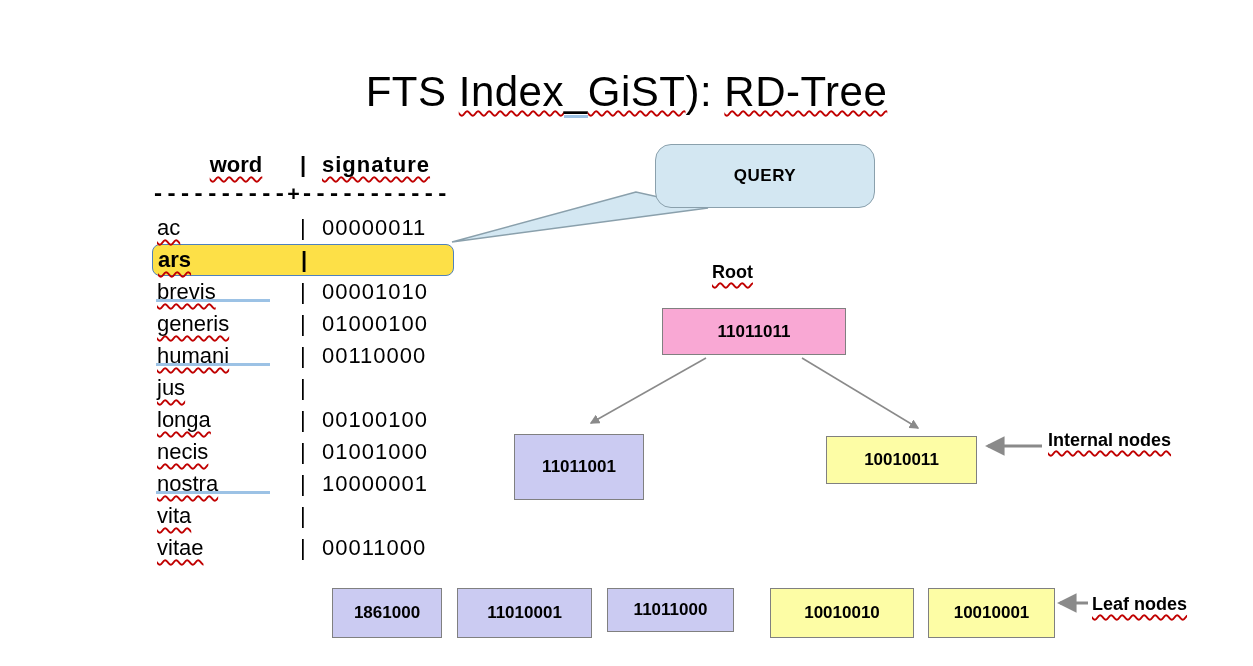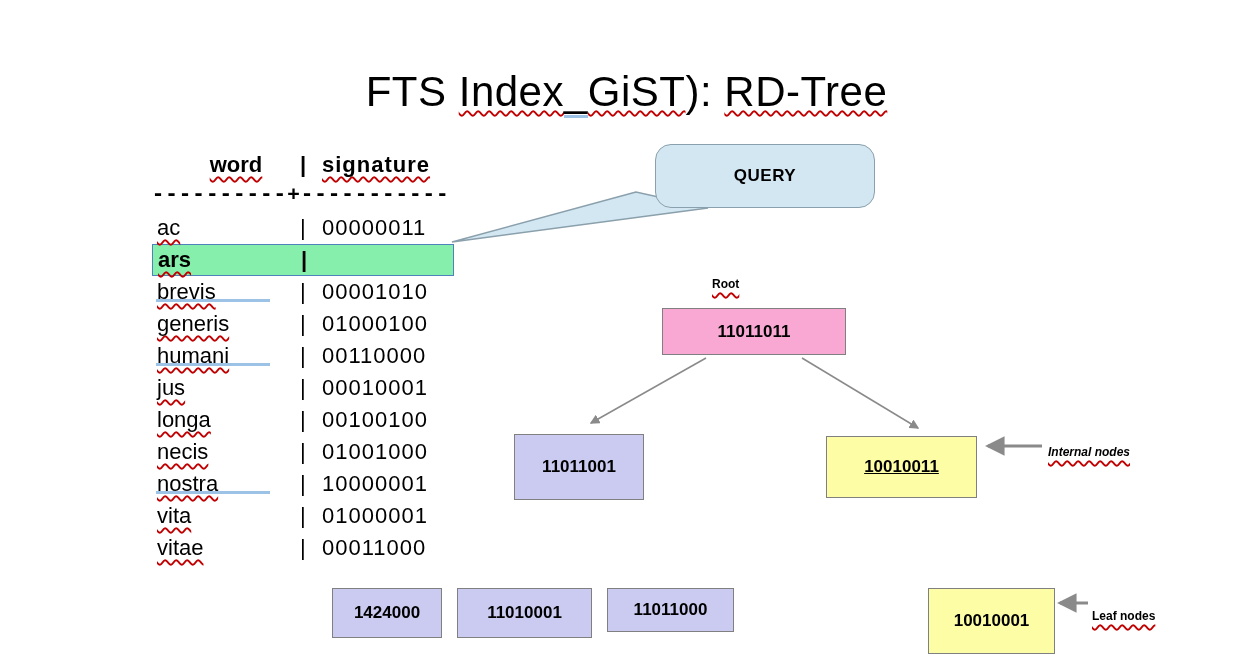--- a/index.html
+++ b/index.html
@@ -34,31 +34,31 @@
   
   .callout { left:628px; top:144px; width:220px; height:64px; border:1.5px solid #8aa0ac;
              border-radius:16px; display:flex; align-items:center; justify-content:center;
              font-weight:bold; font-size:17px; letter-spacing:0.5px;margin-left:27px; }
 
   
   .nbox { border:1px solid #808080; display:flex; align-items:center; justify-content:center;
           font-weight:bold; font-size:17px; }
   .box-root  { left:662px; top:308px; width:184px; height:47px; }
   .box-int-0 { left:514px; top:434px; width:130px; height:66px; }
-  .box-int-1 { left:826px; top:436px; width:151px; height:62px;text-decoration:underline; }
+  .box-int-1 { left:826px; top:436px; width:151px; height:48px; }
   .box-leaf-0 { left:332px; top:588px; width:110px; height:50px; }
   .box-leaf-1 { left:457px; top:588px; width:135px; height:50px; }
   .box-leaf-2 { left:607px; top:588px; width:127px; height:44px; }
   .box-leaf-3 { left:770px; top:588px; width:144px; height:50px; }
-  .box-leaf-4 { left:928px; top:588px; width:127px; height:66px; }
+  .box-leaf-4 { left:928px; top:588px; width:127px; height:50px; }
 
   
-  .lbl { font-weight:bold; font-size:12px;margin-top:15px; }
+  .lbl { font-weight:bold; font-size:18px; }
   .lbl-root { left:712px; top:262px; }
-  .lbl-internal { left:1048px; top:430px;font-style:italic; }
+  .lbl-internal { left:1048px; top:430px; }
   .lbl-leaf { left:1092px; top:594px; }
 </style>
 </head>
 <body>
 
 <div class="slide">
 
   <svg class="overlay" width="1253" height="666" viewBox="0 0 1253 666">
     <defs>
       <marker id="ah" viewBox="0 0 10 10" refX="8.5" refY="5" markerWidth="6.5" markerHeight="6.5" orient="auto-start-reverse">
@@ -80,21 +80,21 @@
       <span class="p">|</span>
       <span class="s wavy">signature</span>
     </div>
     <div class="tdivider">----------+-----------</div>
     <div class="trows">
       <div class="trow">
         <span class="w wavy">ac</span>
           <span class="p">|</span>
           <span class="s">00000011</span>
       </div>
-      <div class="trow hl" style="background: #86efac;">
+      <div class="trow hl" style="background: #fde047; border-radius: 8px;">
         <span class="w wavy">ars</span>
           <span class="p">|</span>
       </div>
       <div class="trow grammar">
         <span class="w wavy">brevis</span>
           <span class="p">|</span>
           <span class="s">00001010</span>
       </div>
       <div class="trow">
         <span class="w wavy">generis</span>
@@ -102,41 +102,39 @@
           <span class="s">01000100</span>
       </div>
       <div class="trow grammar">
         <span class="w wavy">humani</span>
           <span class="p">|</span>
           <span class="s">00110000</span>
       </div>
       <div class="trow">
         <span class="w wavy">jus</span>
           <span class="p">|</span>
-          <span class="s">00010001</span>
       </div>
       <div class="trow">
         <span class="w wavy">longa</span>
           <span class="p">|</span>
           <span class="s">00100100</span>
       </div>
       <div class="trow">
         <span class="w wavy">necis</span>
           <span class="p">|</span>
           <span class="s">01001000</span>
       </div>
       <div class="trow grammar">
         <span class="w wavy">nostra</span>
           <span class="p">|</span>
           <span class="s">10000001</span>
       </div>
       <div class="trow">
         <span class="w wavy">vita</span>
           <span class="p">|</span>
-          <span class="s">01000001</span>
       </div>
       <div class="trow">
         <span class="w wavy">vitae</span>
           <span class="p">|</span>
           <span class="s">00011000</span>
       </div>
     </div>
   </div>
 
   <div class="el callout" style="background: rgb(211, 231, 242);">
@@ -144,18 +142,19 @@
   </div>
 
   <div class="el lbl lbl-root wavy">Root</div>
   <div class="el lbl lbl-internal wavy">Internal nodes</div>
   <div class="el lbl lbl-leaf wavy">Leaf nodes</div>
 
   <div class="el nbox box-root" style="background: #f9a8d4;">11011011</div>
   <div class="el nbox box-int-0" style="background: rgb(203, 203, 242);">11011001</div>
   <div class="el nbox box-int-1" style="background: rgb(253, 253, 165);">10010011</div>
 
-  <div class="el nbox box-leaf-0" style="background: rgb(203, 203, 242);">1424000</div>
+  <div class="el nbox box-leaf-0" style="background: rgb(203, 203, 242);">1861000</div>
   <div class="el nbox box-leaf-1" style="background: rgb(203, 203, 242);">11010001</div>
   <div class="el nbox box-leaf-2" style="background: rgb(203, 203, 242);">11011000</div>
+  <div class="el nbox box-leaf-3" style="background: rgb(253, 253, 165);">10010010</div>
   <div class="el nbox box-leaf-4" style="background: rgb(253, 253, 165);">10010001</div>
 
 </div>
 
 </body></html>

